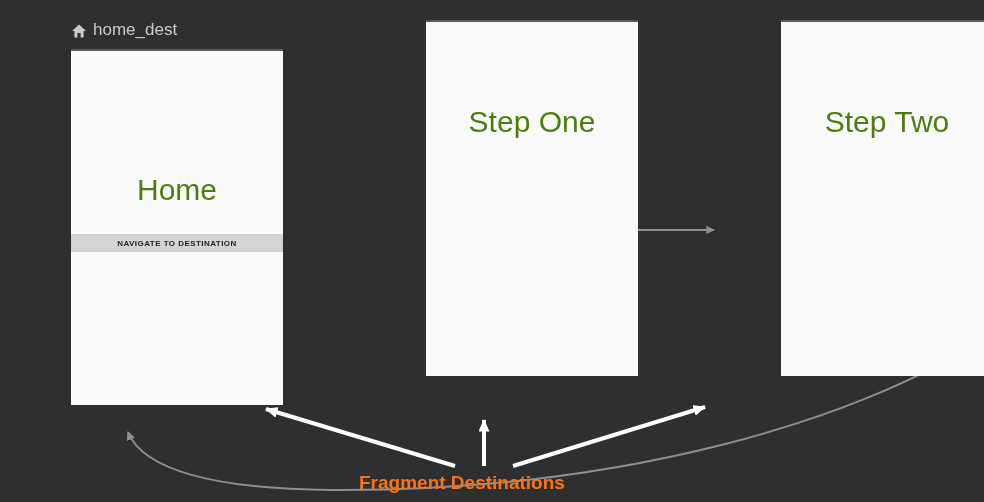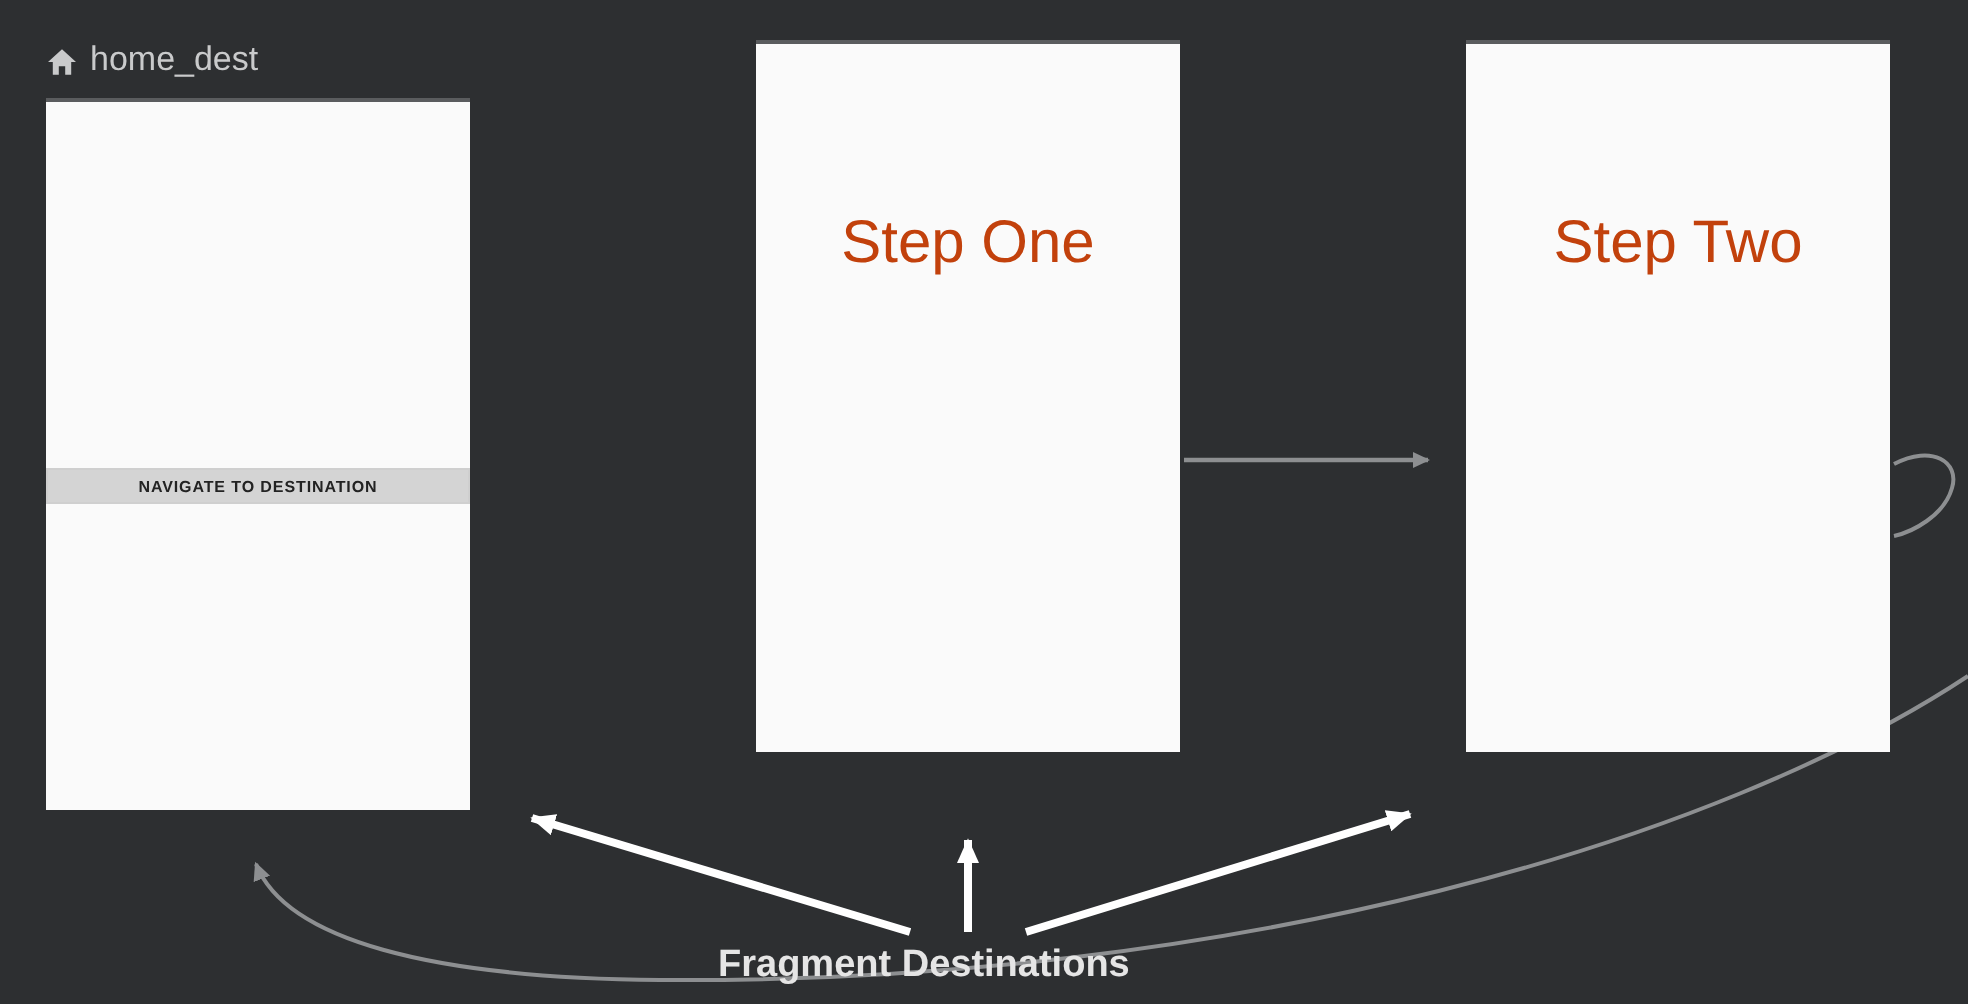--- a/index.html
+++ b/index.html
@@ -12,20 +12,21 @@
     width: 984px;
     height: 502px;
     background: #2d2f31;
     overflow: hidden;
     font-family: "Liberation Sans", sans-serif;
   }
 
   
   .dest {
     position: absolute;
+    margin-left: 48px;
   }
   .dest-label {
     display: flex;
     align-items: center;
     gap: 6px;
     color: #c9cacb;
     font-size: 17px;
     line-height: 20px;
     white-space: nowrap;
     margin-bottom: 9px;
@@ -44,21 +45,21 @@
     height: 356px;
     background: #fafafa;
     border-top: 2px solid #5a5c5e;
     box-sizing: border-box;
     position: relative;
     display: flex;
     flex-direction: column;
   }
 
   .screen-title {
-    color: #c2410c;
+    color: #4d7c0f;
     font-size: 30px;
     line-height: 34px;
     text-align: center;
     width: 100%;
     position: absolute;
     left: 0;
   }
 
   .btn {
     position: absolute;
@@ -73,21 +74,21 @@
     letter-spacing: 0.45px;
     text-align: center;
     line-height: 18px;
     height: 18px;
     overflow: hidden;
   }
 
   
   .caption {
     position: absolute;
-    color: #e5e5e5;
+    color: #f97316;
     font-size: 19px;
     font-weight: bold;
     white-space: nowrap;
   }
 
   svg.overlay {
     position: absolute;
     left: 0;
     top: 0;
     width: 984px;
@@ -140,20 +141,21 @@
     <div class="dest-label">
       <span class="home-icon">
         <svg viewBox="0 0 16 16" width="16" height="16" aria-hidden="true">
           <path d="M8 1.6 L15 8 L12.6 8 L12.6 14.4 L9.6 14.4 L9.6 10.1 L6.4 10.1 L6.4 14.4 L3.4 14.4 L3.4 8 L1 8 Z" fill="#c9cacb"></path>
         </svg>
       </span>
       <span>home_dest</span>
     </div>
 
     <div class="phone">
+      <div class="screen-title" style="top:122px;">Home</div>
 
       <div class="btn" style="top:183px;">NAVIGATE TO DESTINATION</div>
 
     </div>
   </div>
 
   <div class="dest" style="left:378px; top:20px;">
 
     <div class="phone">
       <div class="screen-title" style="top:83px;">Step One</div>

